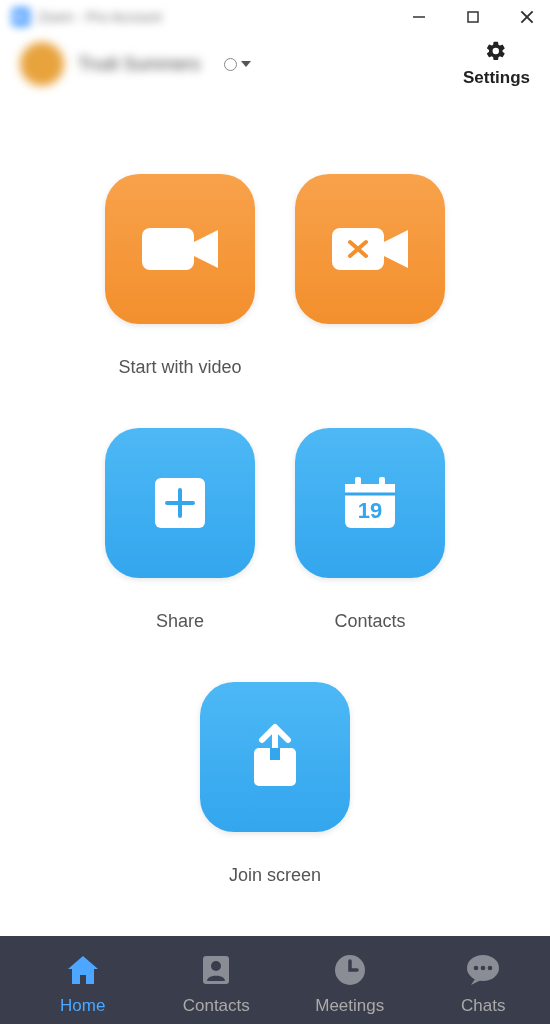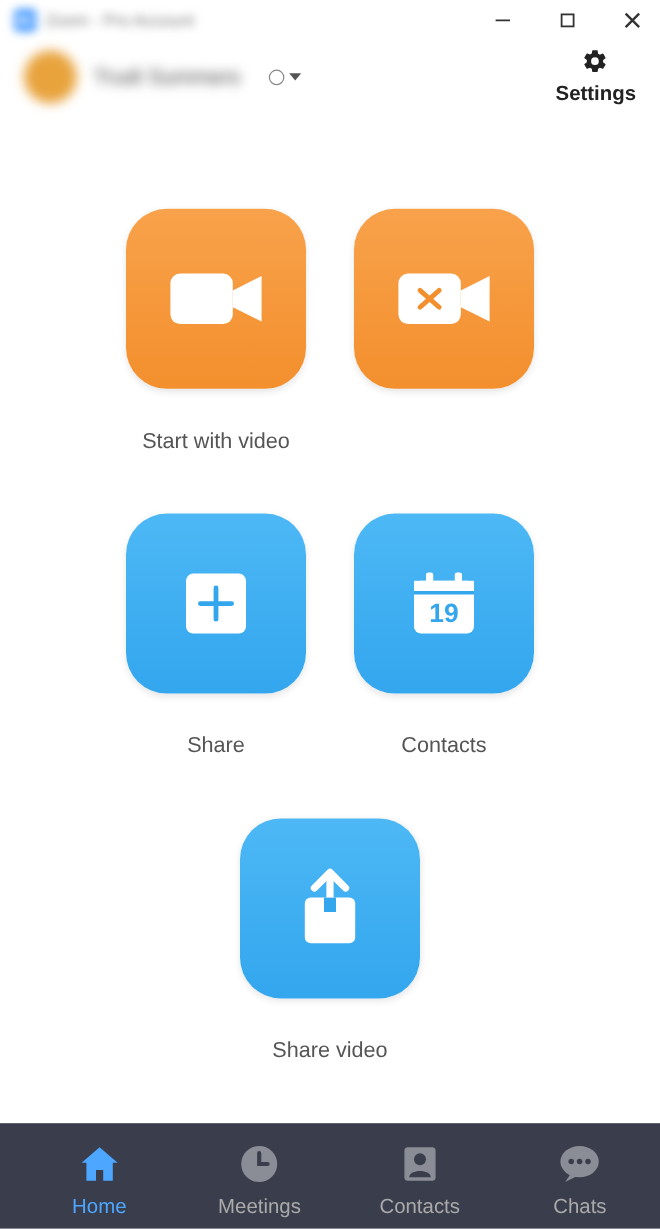--- a/index.html
+++ b/index.html
@@ -242,47 +242,47 @@
   <div class="tile-row">
     <div class="tile">
       <div class="tile-box tile-blue">
         <svg width="62" height="70" viewBox="0 0 62 70">
           <rect x="10" y="26" width="42" height="38" rx="5" fill="#fff"></rect>
           <line x1="31" y1="6" x2="31" y2="30" stroke="#fff" stroke-width="6" stroke-linecap="round"></line>
           <polyline points="18,18 31,5 44,18" fill="none" stroke="#fff" stroke-width="6" stroke-linecap="round" stroke-linejoin="round"></polyline>
           <rect x="26" y="26" width="10" height="12" fill="#33A6EE"></rect>
         </svg>
       </div>
-      <span class="tile-label">Share video</span>
+      <span class="tile-label">Join screen</span>
     </div>
   </div>
 
 </div>
 
 <div class="bottomnav">
   <div class="nav-item active">
     <svg width="34" height="32" viewBox="0 0 34 32">
       <path d="M17 2 L32 15 L28 15 L28 30 L20 30 L20 21 L14 21 L14 30 L6 30 L6 15 L2 15 Z" fill="#4DA6FF"></path>
     </svg>
     <span class="nav-label">Home</span>
-  </div>
-  <div class="nav-item">
-    <svg width="32" height="32" viewBox="0 0 32 32">
-      <circle cx="16" cy="16" r="15" fill="#8a8d96"></circle>
-      <path d="M16 7 L16 16 L23 16" stroke="#3A3E4C" stroke-width="3.5" fill="none" stroke-linecap="round"></path>
-    </svg>
-    <span class="nav-label">Meetings</span>
   </div>
   <div class="nav-item">
     <svg width="32" height="32" viewBox="0 0 32 32">
       <rect x="3" y="2" width="26" height="28" rx="3" fill="#8a8d96"></rect>
       <circle cx="16" cy="12" r="5" fill="#3A3E4C"></circle>
       <path d="M7 27 C7 20 25 20 25 27 Z" fill="#3A3E4C"></path>
     </svg>
     <span class="nav-label">Contacts</span>
+  </div>
+  <div class="nav-item">
+    <svg width="32" height="32" viewBox="0 0 32 32">
+      <circle cx="16" cy="16" r="15" fill="#8a8d96"></circle>
+      <path d="M16 7 L16 16 L23 16" stroke="#3A3E4C" stroke-width="3.5" fill="none" stroke-linecap="round"></path>
+    </svg>
+    <span class="nav-label">Meetings</span>
   </div>
   <div class="nav-item">
     <svg width="36" height="32" viewBox="0 0 36 32">
       <ellipse cx="18" cy="14" rx="16" ry="13" fill="#8a8d96"></ellipse>
       <path d="M10 25 L6 31 L16 26" fill="#8a8d96"></path>
       <circle cx="11" cy="14" r="2.3" fill="#3A3E4C"></circle>
       <circle cx="18" cy="14" r="2.3" fill="#3A3E4C"></circle>
       <circle cx="25" cy="14" r="2.3" fill="#3A3E4C"></circle>
     </svg>
     <span class="nav-label">Chats</span>

